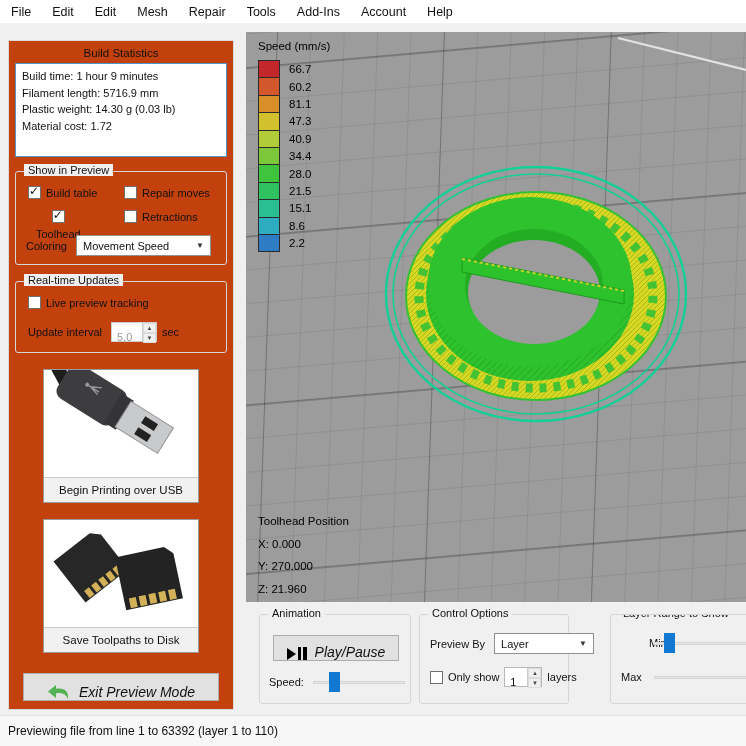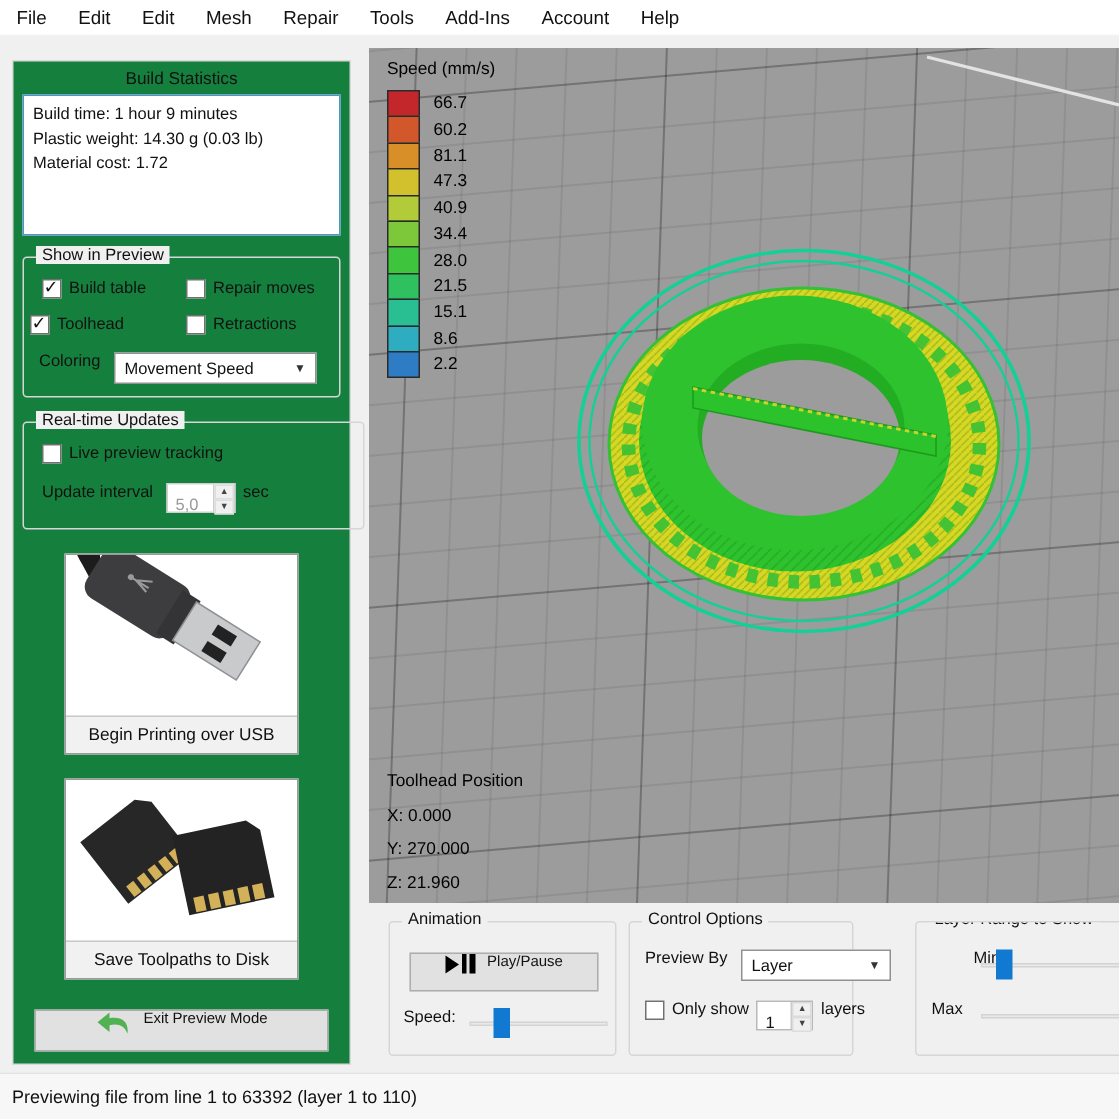--- a/index.html
+++ b/index.html
@@ -4,43 +4,43 @@
 <style>
   html,body{margin:0;padding:0;width:746px;height:746px;overflow:hidden;
     background:#f0f0f0;font-family:"Liberation Sans","DejaVu Sans",sans-serif;color:#111;}
   *{box-sizing:border-box;}
   
   .menubar{position:absolute;left:0;top:0;width:746px;height:24px;background:#fff;
     display:flex;align-items:center;gap:21px;padding-left:11px;font-size:12.5px;border-bottom:1px solid #f3f3f3;}
   .menubar span{cursor:default;}
   
   .leftpanel{position:absolute;left:8px;top:40px;width:226px;height:670px;
-    border:1px solid #dadada;background:#15803d;font-size:11px;}
+    border:1px solid #dadada;background:#c2410c;font-size:11px;}
   .bs-title{position:absolute;top:6px;left:0;width:100%;text-align:center;font-size:11.5px;}
   .bs-box{position:absolute;left:6px;top:22px;width:212px;height:94px;background:#fff;
     border:1px solid #4f94cd;padding:4px 6px;line-height:1.5;font-size:11px;}
   .group{position:absolute;border:1px solid #d6d6d6;border-radius:3px;}
   .gtitle{position:absolute;top:-8px;left:8px;background:#f0f0f0;padding:0 4px;font-size:11px;white-space:nowrap;}
-  .cbrow{position:absolute;display:flex;align-items:flex-start;gap:5px;}
+  .cbrow{position:absolute;display:flex;align-items:center;gap:5px;}
   .cb{width:13px;height:13px;border:1px solid #707070;background:#fff;position:relative;flex:none;}
   .cb.on::after{content:"✓";position:absolute;left:0px;top:-2px;font-size:12px;font-weight:bold;color:#111;line-height:13px;}
   .dd{background:#fff;border:1px solid #919191;display:flex;align-items:center;
     justify-content:space-between;padding:2px 6px;font-size:11px;}
   .dd .arr{font-size:8px;color:#333;margin-left:6px;}
   .spin{background:#fff;border:1px solid #b8b8b8;display:flex;align-items:stretch;height:20px;}
   .spin .val{padding:8px 5px;font-size:11px;flex:1;}
   .spin.disabled{border-color:#cfcfcf;}
   .spin.disabled .val{color:#9a9a9a;}
   .spin .btns{display:flex;flex-direction:column;width:14px;border-left:1px solid #ccc;}
   .spin .btns span{flex:1;font-size:6px;line-height:8px;text-align:center;background:#f0f0f0;color:#444;border:1px solid #dcdcdc;}
   .tile{position:absolute;width:156px;height:134px;border:1px solid #9a9a9a;background:#fff;}
   .tile .img{position:absolute;left:0;top:0;width:100%;height:108px;background:#fff;overflow:hidden;}
   .tile .cap{position:absolute;left:0;bottom:0;width:100%;height:25px;background:#f1f1f1;
     border-top:1px solid #c9c9c9;text-align:center;line-height:24px;font-size:11.5px;}
-  .btn{background:#e1e1e1;border:1px solid #adadad;display:flex;align-items:flex-start;justify-content:center;gap:8px;font-size:10px;}
+  .btn{background:#e1e1e1;border:1px solid #adadad;display:flex;align-items:flex-end;justify-content:center;gap:8px;font-size:14px;font-style:italic;}
   
   .viewport{position:absolute;left:246px;top:32px;width:500px;height:570px;overflow:hidden;}
   .grid{position:absolute;left:-150px;top:-160px;width:950px;height:950px;
     background-image:
       linear-gradient(rgba(0,0,0,.20) 1.5px, transparent 1.5px),
       linear-gradient(90deg, rgba(0,0,0,.20) 1.5px, transparent 1.5px),
       linear-gradient(rgba(0,0,0,.08) 1px, transparent 1px),
       linear-gradient(90deg, rgba(0,0,0,.08) 1px, transparent 1px);
     background-size:168px 168px,168px 168px,33.6px 33.6px,33.6px 33.6px;
     transform:rotate(-5deg) skewX(-7deg);}
@@ -77,52 +77,53 @@
   <span>Tools</span>
   <span>Add-Ins</span>
   <span>Account</span>
   <span>Help</span>
 </div>
 
 <div class="leftpanel">
   <div class="bs-title lbl">Build Statistics</div>
   <div class="bs-box">
     <div>Build time: 1 hour 9 minutes</div>
+    <div>Filament length: 5716.9 mm</div>
     <div>Plastic weight: 14.30 g (0.03 lb)</div>
     <div>Material cost: 1.72</div>
   </div>
 
   <div class="group" style="left:6px;top:130px;width:212px;height:94px;">
     <span class="gtitle">Show in Preview</span>
     <div class="cbrow" style="left:12px;top:14px;">
       <span class="cb on"></span>
       <span class="lbl">Build table</span>
     </div>
     <div class="cbrow" style="left:108px;top:14px;">
       <span class="cb"></span>
       <span class="lbl">Repair moves</span>
     </div>
-    <div class="cbrow" style="left:4px;top:38px;">
+    <div class="cbrow" style="left:20px;top:38px;flex-direction:column;">
       <span class="cb on"></span>
       <span class="lbl">Toolhead</span>
     </div>
     <div class="cbrow" style="left:108px;top:38px;">
       <span class="cb"></span>
       <span class="lbl">Retractions</span>
     </div>
     <div class="cbrow" style="left:10px;top:63px;width:196px;">
       <span class="lbl">Coloring</span>
       <div class="dd" style="width:135px;height:21px;margin-left:4px;">
         <span>Movement Speed</span>
         <span class="arr">▼</span>
       </div>
     </div>
   </div>
 
-  <div class="group" style="left:6px;top:240px;width:228px;height:72px;">
+  <div class="group" style="left:6px;top:240px;width:212px;height:72px;">
     <span class="gtitle">Real-time Updates</span>
     <div class="cbrow" style="left:12px;top:14px;">
       <span class="cb"></span>
       <span class="lbl">Live preview tracking</span>
     </div>
     <div class="cbrow" style="left:12px;top:40px;">
       <span class="lbl">Update interval</span>
       <div class="spin disabled" style="width:46px;margin-left:4px;">
         <span class="val">5,0</span>
         <span class="btns">

